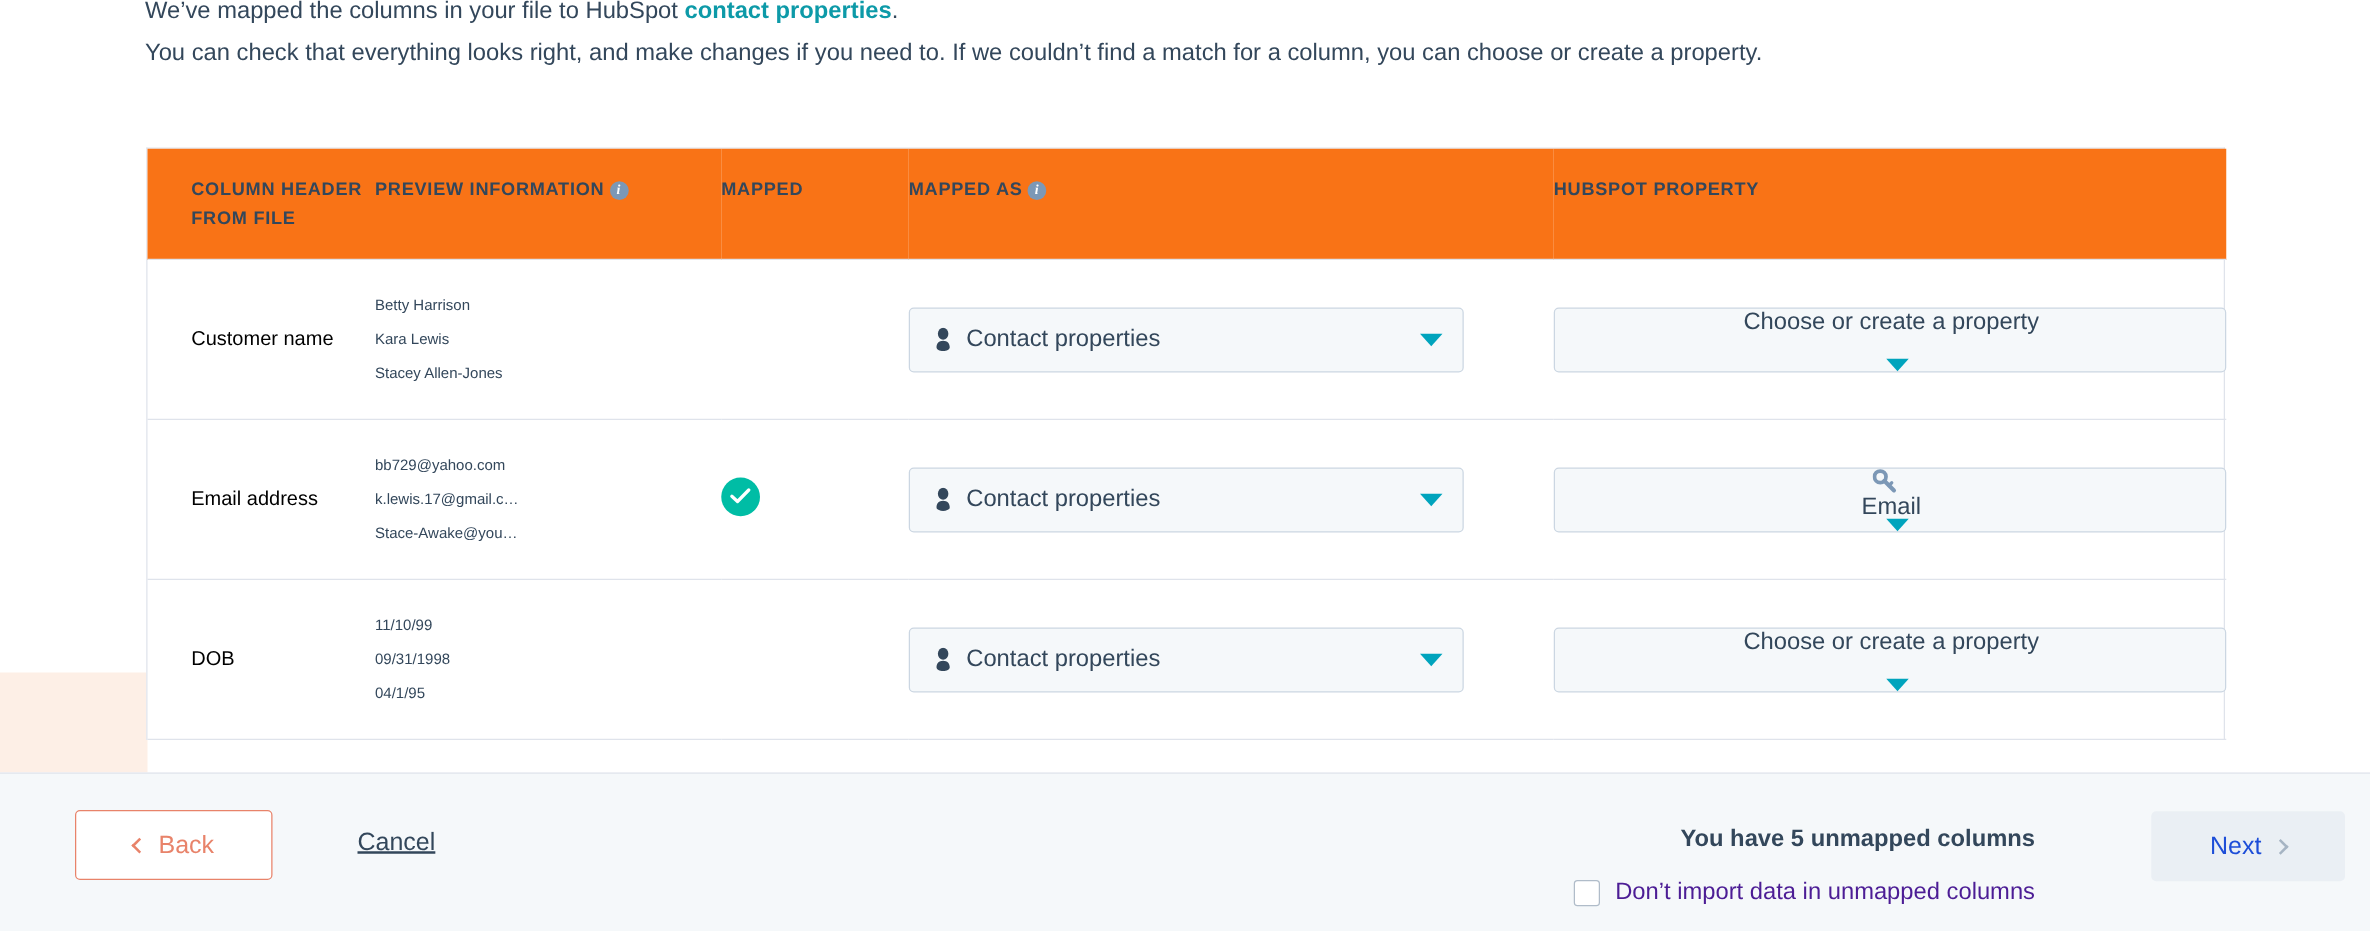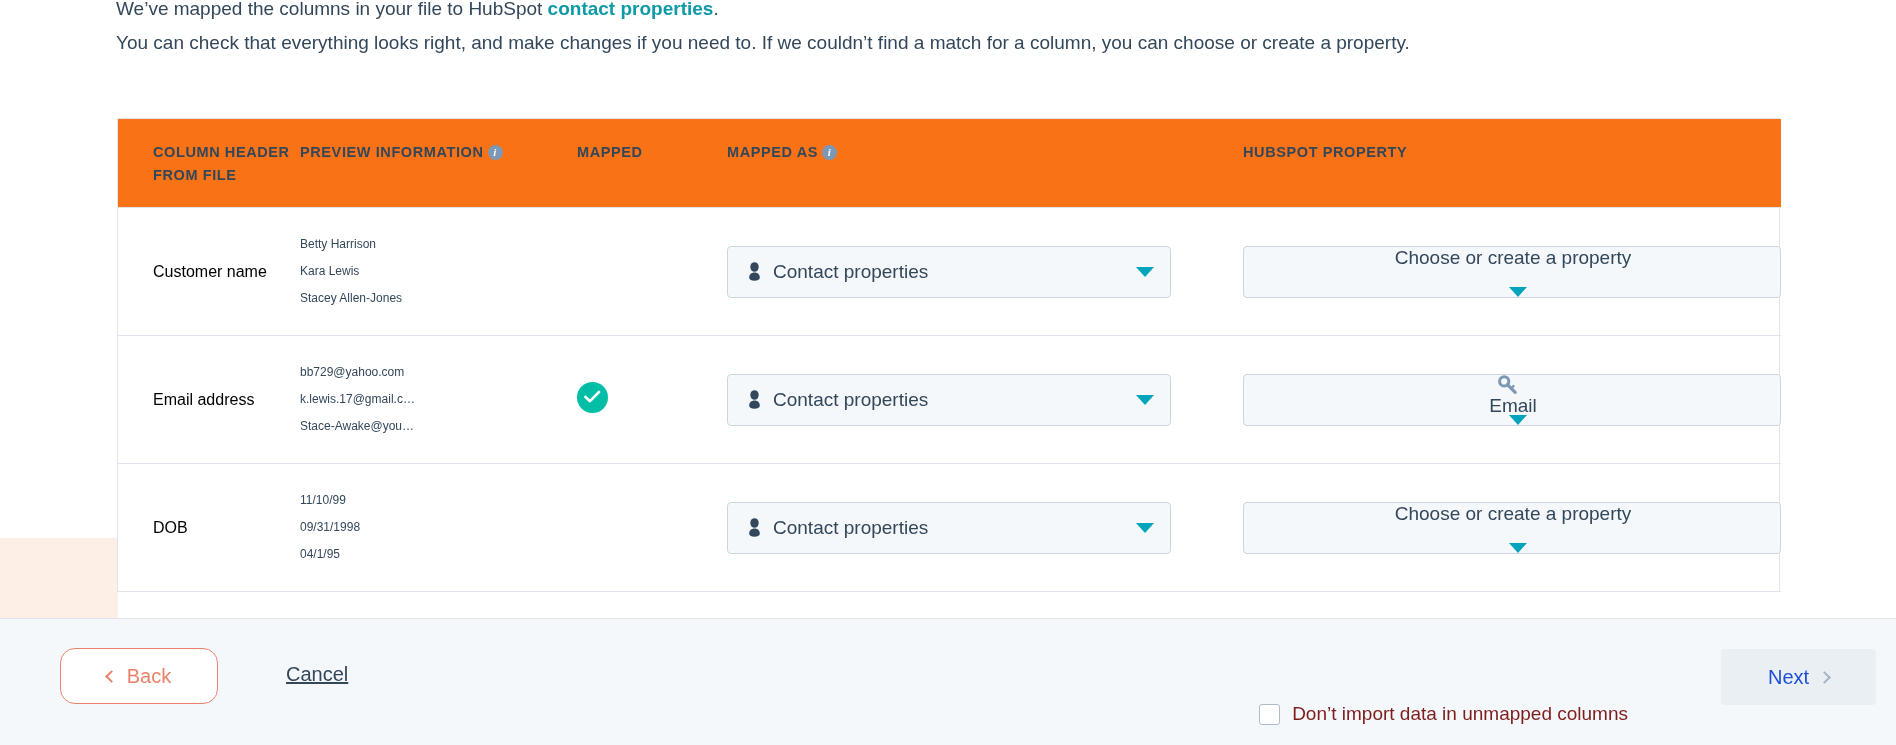--- a/index.html
+++ b/index.html
@@ -189,21 +189,21 @@
   }
 
   .btn-back {
     position: absolute;
     left: 60px;
     top: 29px;
     width: 158px;
     height: 56px;
     background: #ffffff;
     border: 1px solid #e8836a;
-    border-radius: 15px;
+    border-radius: 4px;
     color: #e8836a;
     font-size: 20px;
     font-family: "Liberation Sans", sans-serif;
     display: flex;
     align-items: center;
     justify-content: center;
     gap: 11px;
     cursor: pointer;
   }
   .chevron-left {
@@ -247,21 +247,21 @@
     white-space: nowrap;
   }
   .cb-box {
     width: 21px; height: 21px;
     background: #ffffff;
     border: 1.5px solid #b0bcc9;
     border-radius: 3px;
     flex: none;
     cursor: pointer;
   }
-  .cb-label { font-size: 19px; color: #7f1d1d; cursor: pointer; }
+  .cb-label { font-size: 19px; color: #4c1d95; cursor: pointer; }
 
   .btn-next {
     position: absolute;
     right: 20px;
     top: 30px;
     width: 155px;
     height: 56px;
     background: #eaeff4;
     border: none;
     border-radius: 4px;
@@ -410,20 +410,21 @@
 </div>
 
 <div class="footer">
   <div class="btn-back">
     <span class="chevron-left"></span>
     <span>Back</span>
   </div>
 
   <a href="#" class="btn-cancel">Cancel</a>
 
+  <div class="unmapped-note">You have 5 unmapped columns</div>
 
   <div class="checkbox-row">
     <span class="cb-box"></span>
     <span class="cb-label">Don’t import data in unmapped columns</span>
   </div>
 
   <div class="btn-next">
     <span>Next</span>
     <span class="chevron-right"></span>
   </div>

